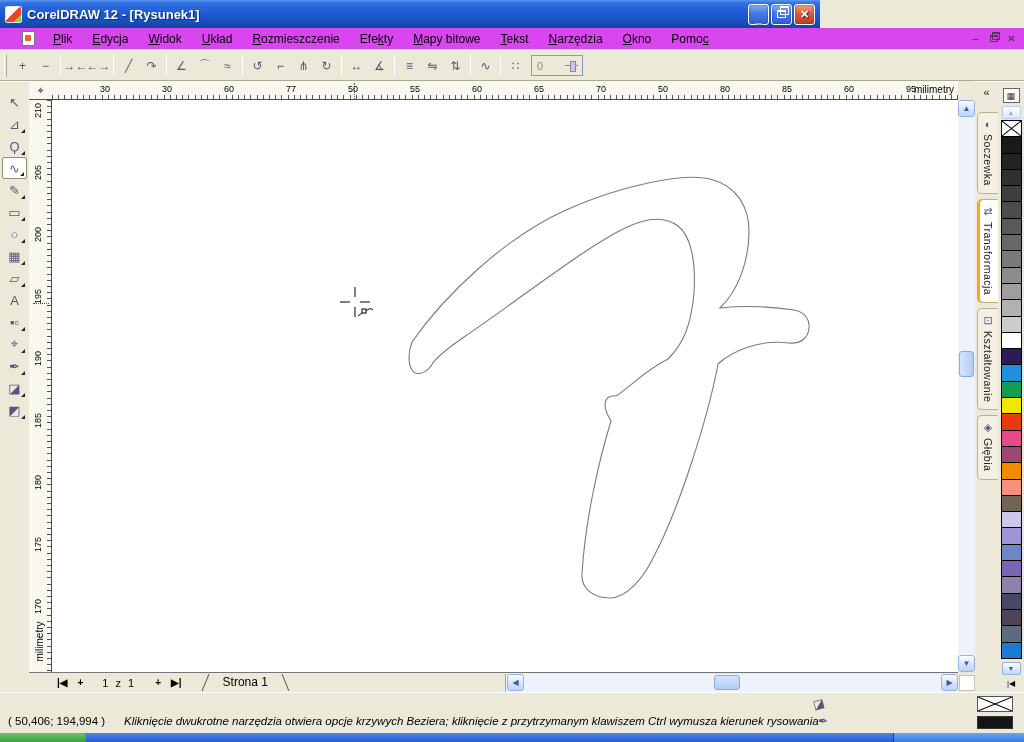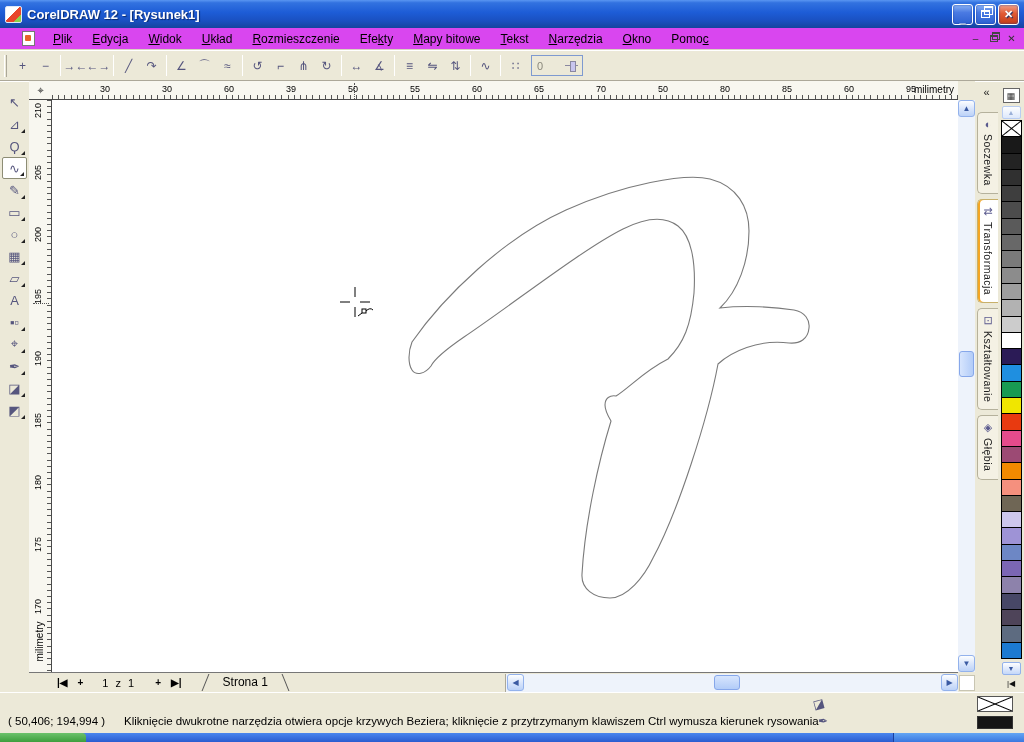--- a/index.html
+++ b/index.html
@@ -1,21 +1,21 @@
 <!DOCTYPE html>
 <html><head>
 <meta charset="utf-8">
 <style>
   html,body{margin:0;padding:0;background:#555;}
   #screen{position:relative;width:1024px;height:742px;background:#ece9d8;overflow:hidden;
           font-family:"Liberation Sans",sans-serif;font-size:12px;color:#000;}
   #screen *{box-sizing:border-box;}
 
   
-  .titlebar{position:absolute;left:0;top:0;width:1024px;height:28px;
+  .titlebar{position:absolute;left:0;top:0;width:820px;height:28px;
     background:linear-gradient(180deg,#5a96f2 0%,#3272e0 10%,#1d5cd6 45%,#1a50c0 75%,#16449e 100%);
     display:flex;align-items:center;padding:0 5px;color:#fff;font-weight:bold;font-size:13px;
     text-shadow:1px 1px 1px #0a2a6a;}
   .app-icon{width:17px;height:17px;margin-right:5px;border-radius:2px;flex:none;
     background:linear-gradient(135deg,#fff 0 45%,#e8452a 45% 75%,#8fd24a 75%);
     border:1px solid #dfe8f8;}
   .tb-title{flex:1;white-space:nowrap;overflow:hidden;}
   .tb-btn{width:21px;height:21px;margin-left:2px;border:1px solid #fff;border-radius:3px;flex:none;
     display:flex;align-items:center;justify-content:center;color:#fff;font-size:11px;font-weight:bold;
     background:linear-gradient(180deg,#8ab2f4 0%,#4a7ae2 40%,#2e61d2 100%);box-shadow:inset 0 0 2px #1b3f9e;}
@@ -127,21 +127,21 @@
   .swatch{flex:1;border:1px solid #000;margin-top:-1px;}
   .swatch.no-fill{background:
      linear-gradient(to top right,transparent calc(50% - 1px),#000 50%,transparent calc(50% + 1px)),
      linear-gradient(to bottom right,transparent calc(50% - 1px),#000 50%,transparent calc(50% + 1px)),#fff;}
   .pal-expand{height:14px;font-size:8px;color:#111;display:flex;align-items:center;margin:1px 0 2px;}
 
   
   .statusbar{position:absolute;left:0;top:692px;width:1024px;height:41px;background:#ece9d8;
     border-top:1px solid #fff;font-size:11.5px;}
   .coords{position:absolute;left:8px;top:22px;}
-  .hint{position:absolute;left:124px;top:22px;white-space:nowrap;}
+  .hint{position:absolute;left:124px;top:22px;white-space:nowrap;font-style:italic;}
   .fill-ind{position:absolute;left:813px;top:4px;font-size:12px;color:#55557e;transform:rotate(-15deg);}
   .outline-ind{position:absolute;left:818px;top:21px;font-size:12px;color:#55557e;}
   .xswatch{position:absolute;left:977px;top:3px;width:36px;height:16px;border:1px solid #555;background:
      linear-gradient(to top right,transparent calc(50% - 1px),#000 50%,transparent calc(50% + 1px)),
      linear-gradient(to bottom right,transparent calc(50% - 1px),#000 50%,transparent calc(50% + 1px)),#fff;}
   .blackswatch{position:absolute;left:977px;top:23px;width:36px;height:13px;border:1px solid #333;background:#151515;}
 
   
   .taskbar{position:absolute;left:0;top:733px;width:1024px;height:9px;
     background:linear-gradient(180deg,#4a86ee 0%,#2a5cd0 100%);}
@@ -294,21 +294,21 @@
 
   <div class="ruler-corner">
     <span>⌖</span>
   </div>
   <div class="hruler">
     <span class="unit">milimetry</span>
     <span class="hmark"></span>
   <span class="num" style="left: 53px;">30</span>
       <span class="num" style="left: 115px;">30</span>
       <span class="num" style="left: 177px;">60</span>
-      <span class="num" style="left: 239px;">39</span>
+      <span class="num" style="left: 239px;">77</span>
       <span class="num" style="left: 301px;">50</span>
       <span class="num" style="left: 363px;">55</span>
       <span class="num" style="left: 425px;">60</span>
       <span class="num" style="left: 487px;">65</span>
       <span class="num" style="left: 549px;">70</span>
       <span class="num" style="left: 611px;">50</span>
       <span class="num" style="left: 673px;">80</span>
       <span class="num" style="left: 735px;">85</span>
       <span class="num" style="left: 797px;">60</span>
       <span class="num" style="left: 859px;">95</span>

